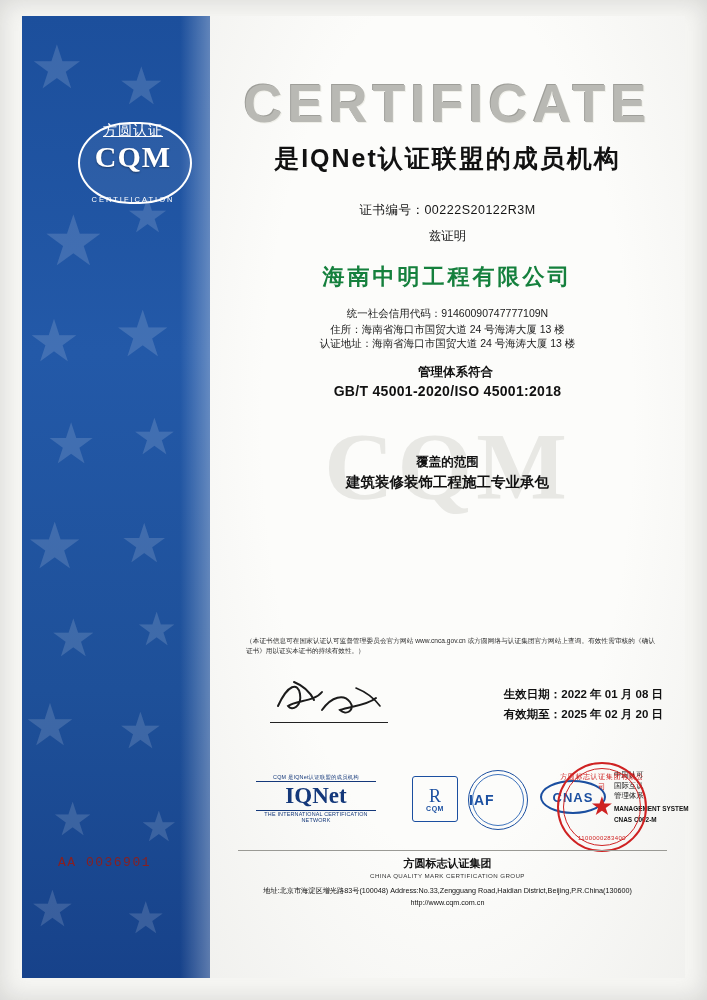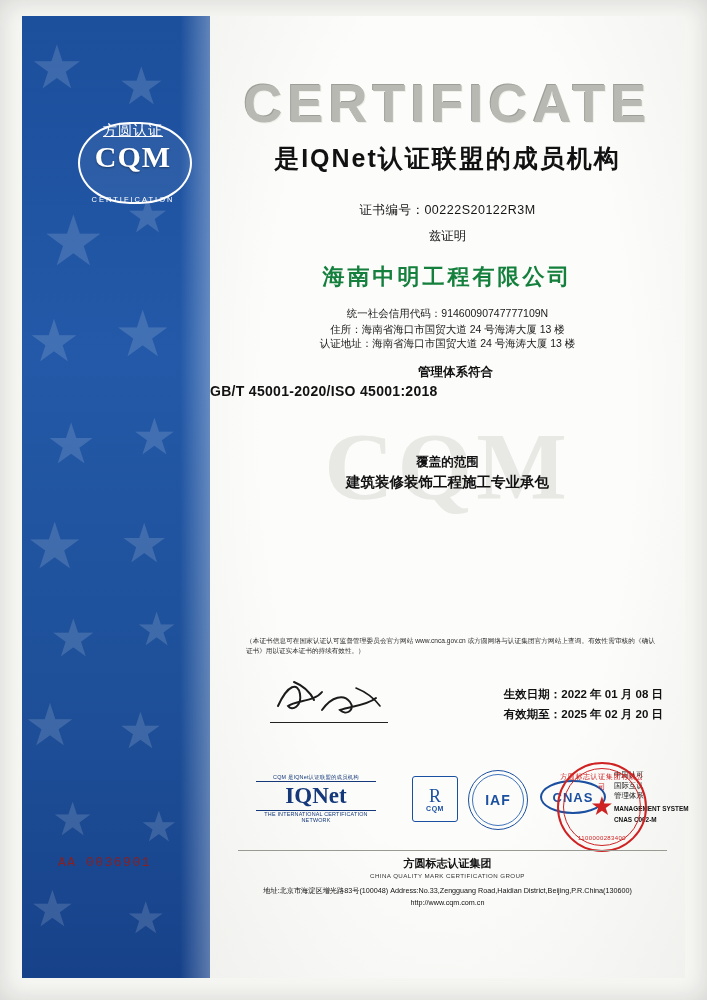--- a/index.html
+++ b/index.html
@@ -77,21 +77,21 @@
     font-size:10.5px;color:#1a1a1a;
   }
   .usc{top:291px;}
   .addr1{top:307px;}
   .addr2{top:321px;}
   .conform{
     position:absolute;left:16px;right:0;top:348px;text-align:center;
     font-size:12.5px;font-weight:bold;color:#111;
   }
   .standard{
-    position:absolute;left:0;right:0;top:367px;text-align:left;
+    position:absolute;left:0;right:0;top:367px;text-align:center;
     font-size:14px;font-weight:bold;color:#111;letter-spacing:.3px;
   }
   .scope-label{
     position:absolute;left:0;right:0;top:438px;text-align:center;
     font-size:12.5px;font-weight:bold;color:#111;
   }
   .scope-body{
     position:absolute;left:40px;right:40px;top:455px;text-align:center;
     font-size:14.5px;font-weight:bold;color:#111;line-height:1.6;
   }
@@ -125,21 +125,21 @@
   }
   .rcqm{
     position:absolute;left:176px;top:18px;width:44px;height:44px;
     border:1.6px solid #1b4fa0;border-radius:3px;display:flex;
     flex-direction:column;align-items:center;justify-content:center;color:#1b4fa0;
   }
   .rcqm .r{font-size:18px;font-family:"Liberation Serif",serif;line-height:1;}
   .rcqm .t{font-size:7px;font-weight:bold;letter-spacing:.5px;}
   .iafseal{
     position:absolute;left:232px;top:12px;width:58px;height:58px;border-radius:50%;
-    border:1.4px solid #1b4fa0;display:flex;align-items:center;justify-content:center;
+    border:1.4px solid #1b4fa0;display:flex;align-items:center;
     color:#1b4fa0;
   }
   .iafseal .lbl{font-size:14px;font-weight:bold;letter-spacing:1px;}
   .iafring{
     position:absolute;inset:3px;border-radius:50%;border:1px solid #3f74bd;
   }
   .cnas{
     position:absolute;left:302px;top:22px;width:70px;text-align:center;
   }
   .cnas .oval{

